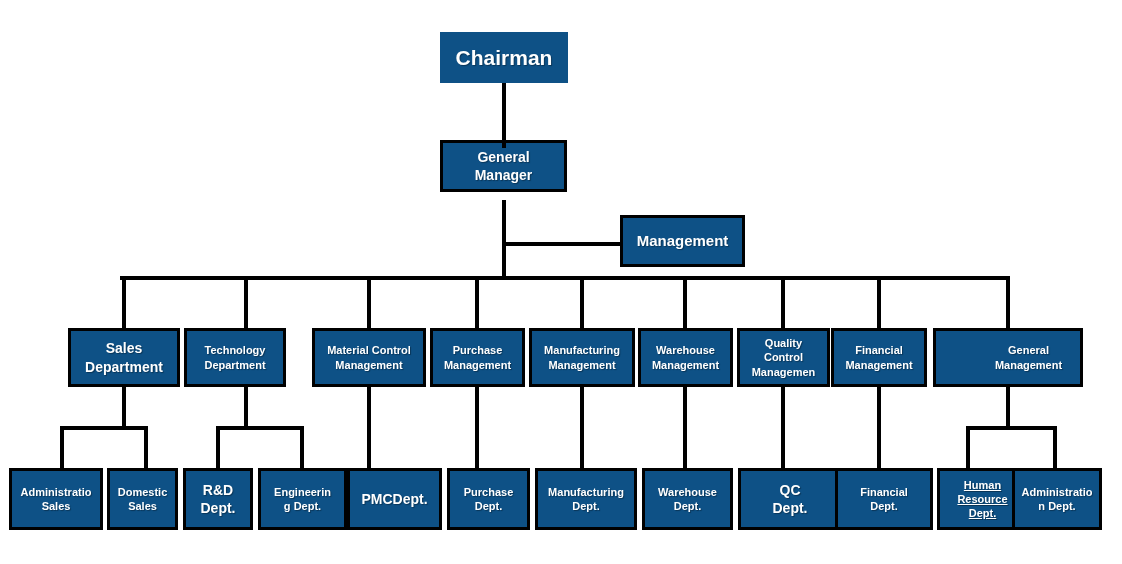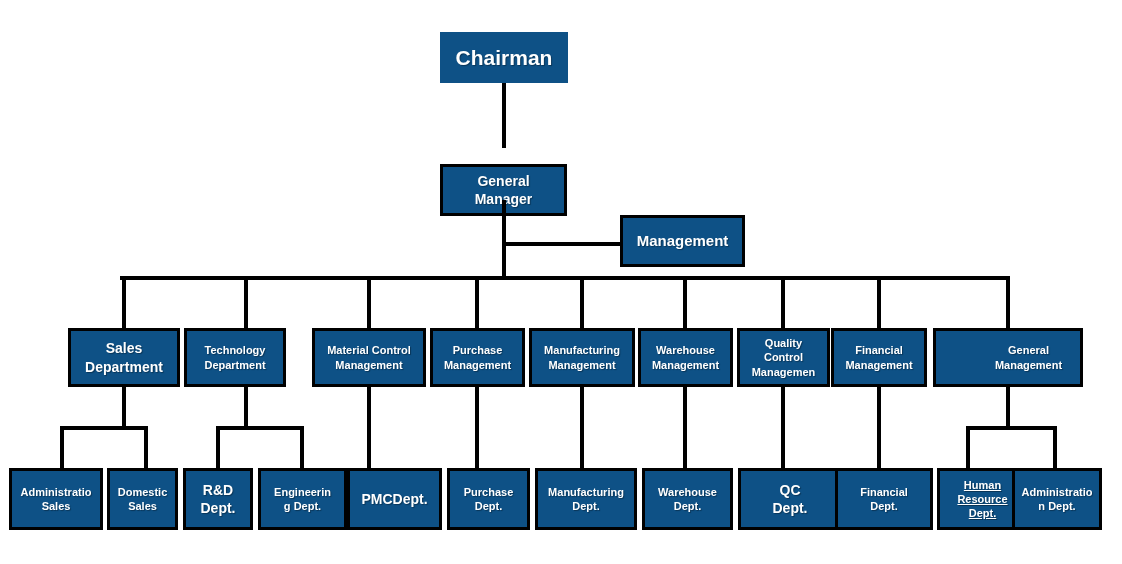--- a/index.html
+++ b/index.html
@@ -42,21 +42,21 @@
     background: var(--line, #000000);
   }
 </style>
 </head>
 <body>
 
 <div class="canvas">
 
   <div class="node no-border xl" style="left:440px; top:32px; width:128px; height:51px;">Chairman</div>
 
-  <div class="node lg" style="left:440px; top:164px; width:127px; height:52px;">General
+  <div class="node lg" style="left:440px; top:140px; width:127px; height:52px;">General
 Manager</div>
   <div class="node md" style="left:620px; top:215px; width:125px; height:52px;">Management</div>
 
   <div class="line" style="left:502px; top:83px;  width:4px; height:65px;"></div>
   <div class="line" style="left:502px; top:200px; width:4px; height:76px;"></div>
   <div class="line" style="left:504px; top:242px; width:116px; height:4px;"></div>
   <div class="line" style="left:120px; top:276px; width:890px; height:4px;"></div>
 
   <div class="line" style="left:122px;  top:280px; width:4px; height:48px;"></div>
   <div class="line" style="left:244px;  top:280px; width:4px; height:48px;"></div>

